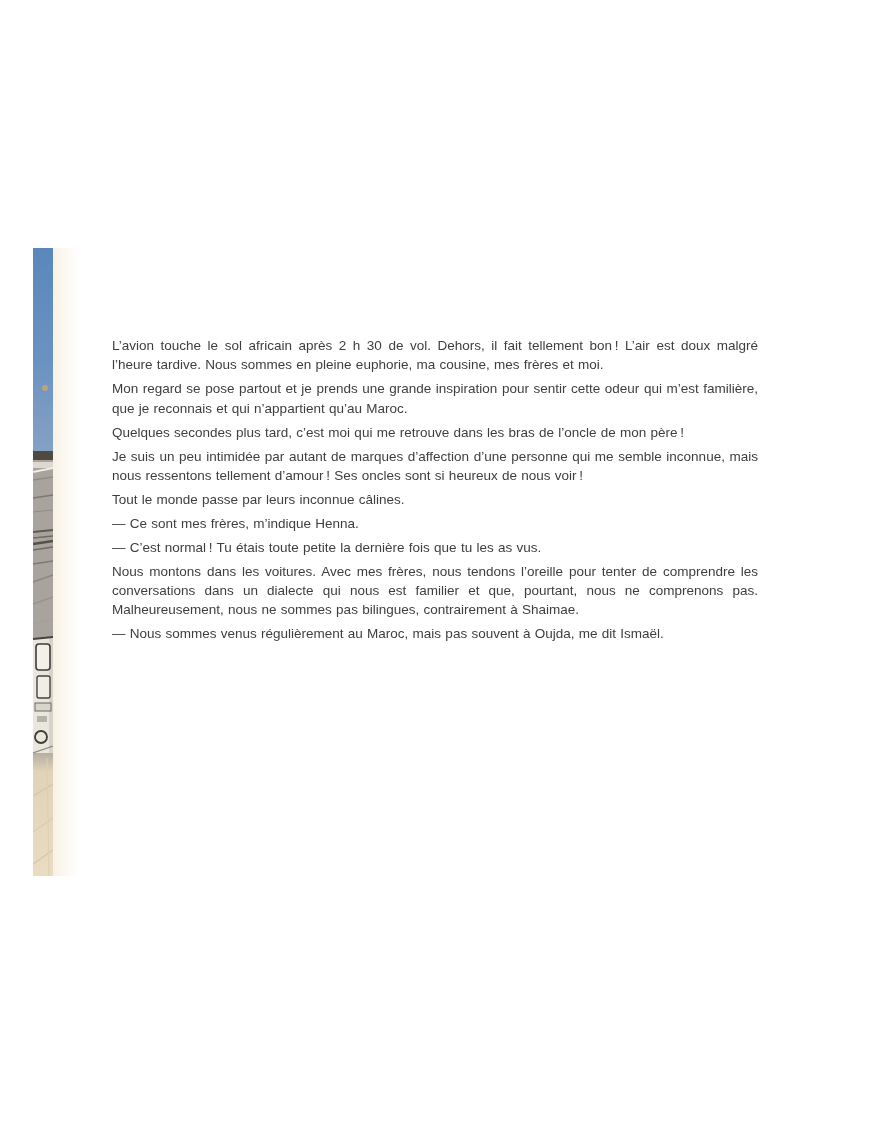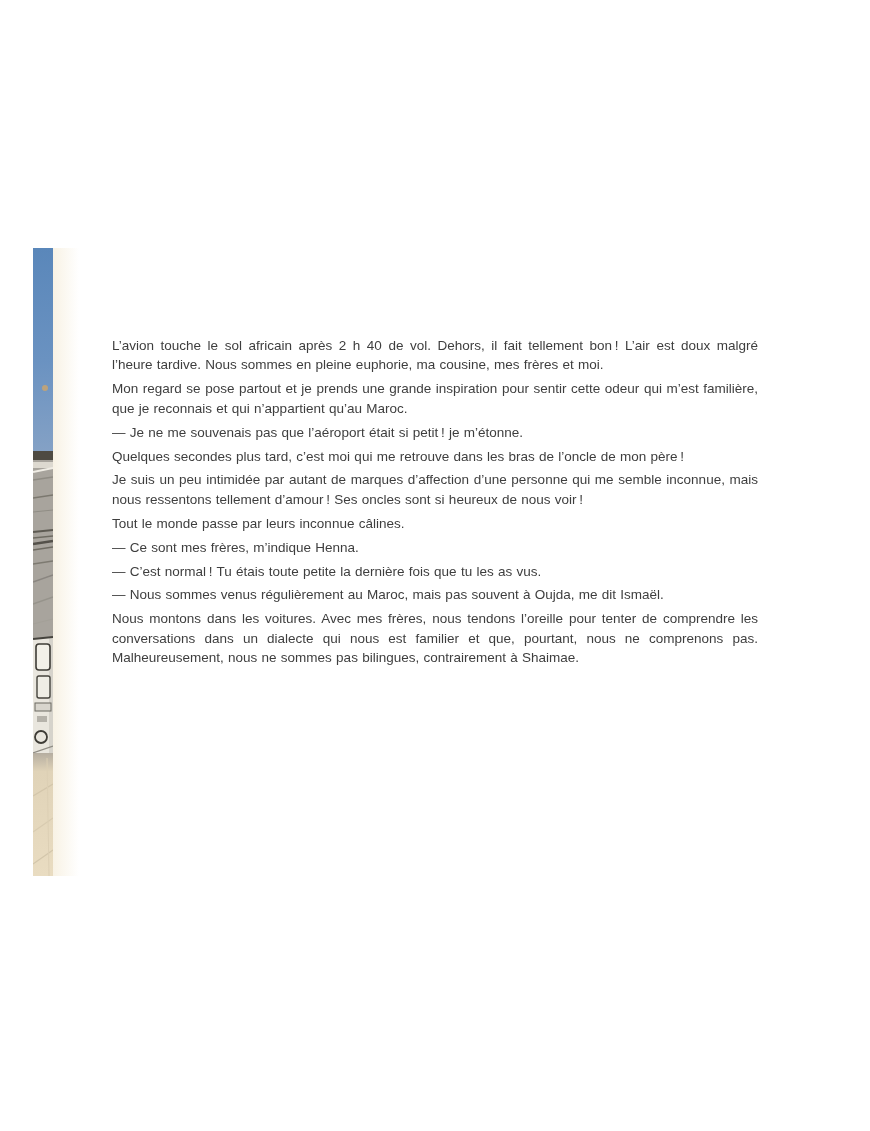--- a/index.html
+++ b/index.html
@@ -85,25 +85,24 @@
       <line x1="0" y1="548" x2="20" y2="536" stroke="#d3c6ab" stroke-width="1.4"></line>
       <line x1="0" y1="584" x2="20" y2="570" stroke="#d8cbb0" stroke-width="1.2"></line>
       <line x1="0" y1="616" x2="20" y2="602" stroke="#d3c6ab" stroke-width="1.2"></line>
       <line x1="14" y1="510" x2="16" y2="628" stroke="#dccfb4" stroke-width="1"></line>
     </svg>
   </div>
 
   <div class="edge-fade"></div>
 
   <main class="story">
-    <p>L’avion touche le sol africain après 2 h 40 de vol. Dehors, il fait tellement bon ! L’air est doux malgré l’heure tardive. Nous sommes en pleine euphorie, ma cousine, mes frères et moi.</p>
+    <p>L’avion touche le sol africain après 2 h 30 de vol. Dehors, il fait tellement bon ! L’air est doux malgré l’heure tardive. Nous sommes en pleine euphorie, ma cousine, mes frères et moi.</p>
     <p>Mon regard se pose partout et je prends une grande inspiration pour sentir cette odeur qui m’est familière, que je reconnais et qui n’appartient qu’au Maroc.</p>
-    <p>— Je ne me souvenais pas que l’aéroport était si petit ! je m’étonne.</p>
     <p>Quelques secondes plus tard, c’est moi qui me retrouve dans les bras de l’oncle de mon père !</p>
     <p>Je suis un peu intimidée par autant de marques d’affection d’une personne qui me semble inconnue, mais nous ressentons tellement d’amour ! Ses oncles sont si heureux de nous voir !</p>
     <p>Tout le monde passe par leurs inconnue câlines.</p>
     <p>— Ce sont mes frères, m’indique Henna.</p>
     <p>— C’est normal ! Tu étais toute petite la dernière fois que tu les as vus.</p>
+    <p>Nous montons dans les voitures. Avec mes frères, nous tendons l’oreille pour tenter de comprendre les conversations dans un dialecte qui nous est familier et que, pourtant, nous ne comprenons pas. Malheureusement, nous ne sommes pas bilingues, contrairement à Shaimae.</p>
     <p>— Nous sommes venus régulièrement au Maroc, mais pas souvent à Oujda, me dit Ismaël.</p>
-    <p>Nous montons dans les voitures. Avec mes frères, nous tendons l’oreille pour tenter de comprendre les conversations dans un dialecte qui nous est familier et que, pourtant, nous ne comprenons pas. Malheureusement, nous ne sommes pas bilingues, contrairement à Shaimae.</p>
   </main>
 
 </div>
 
 </body></html>

